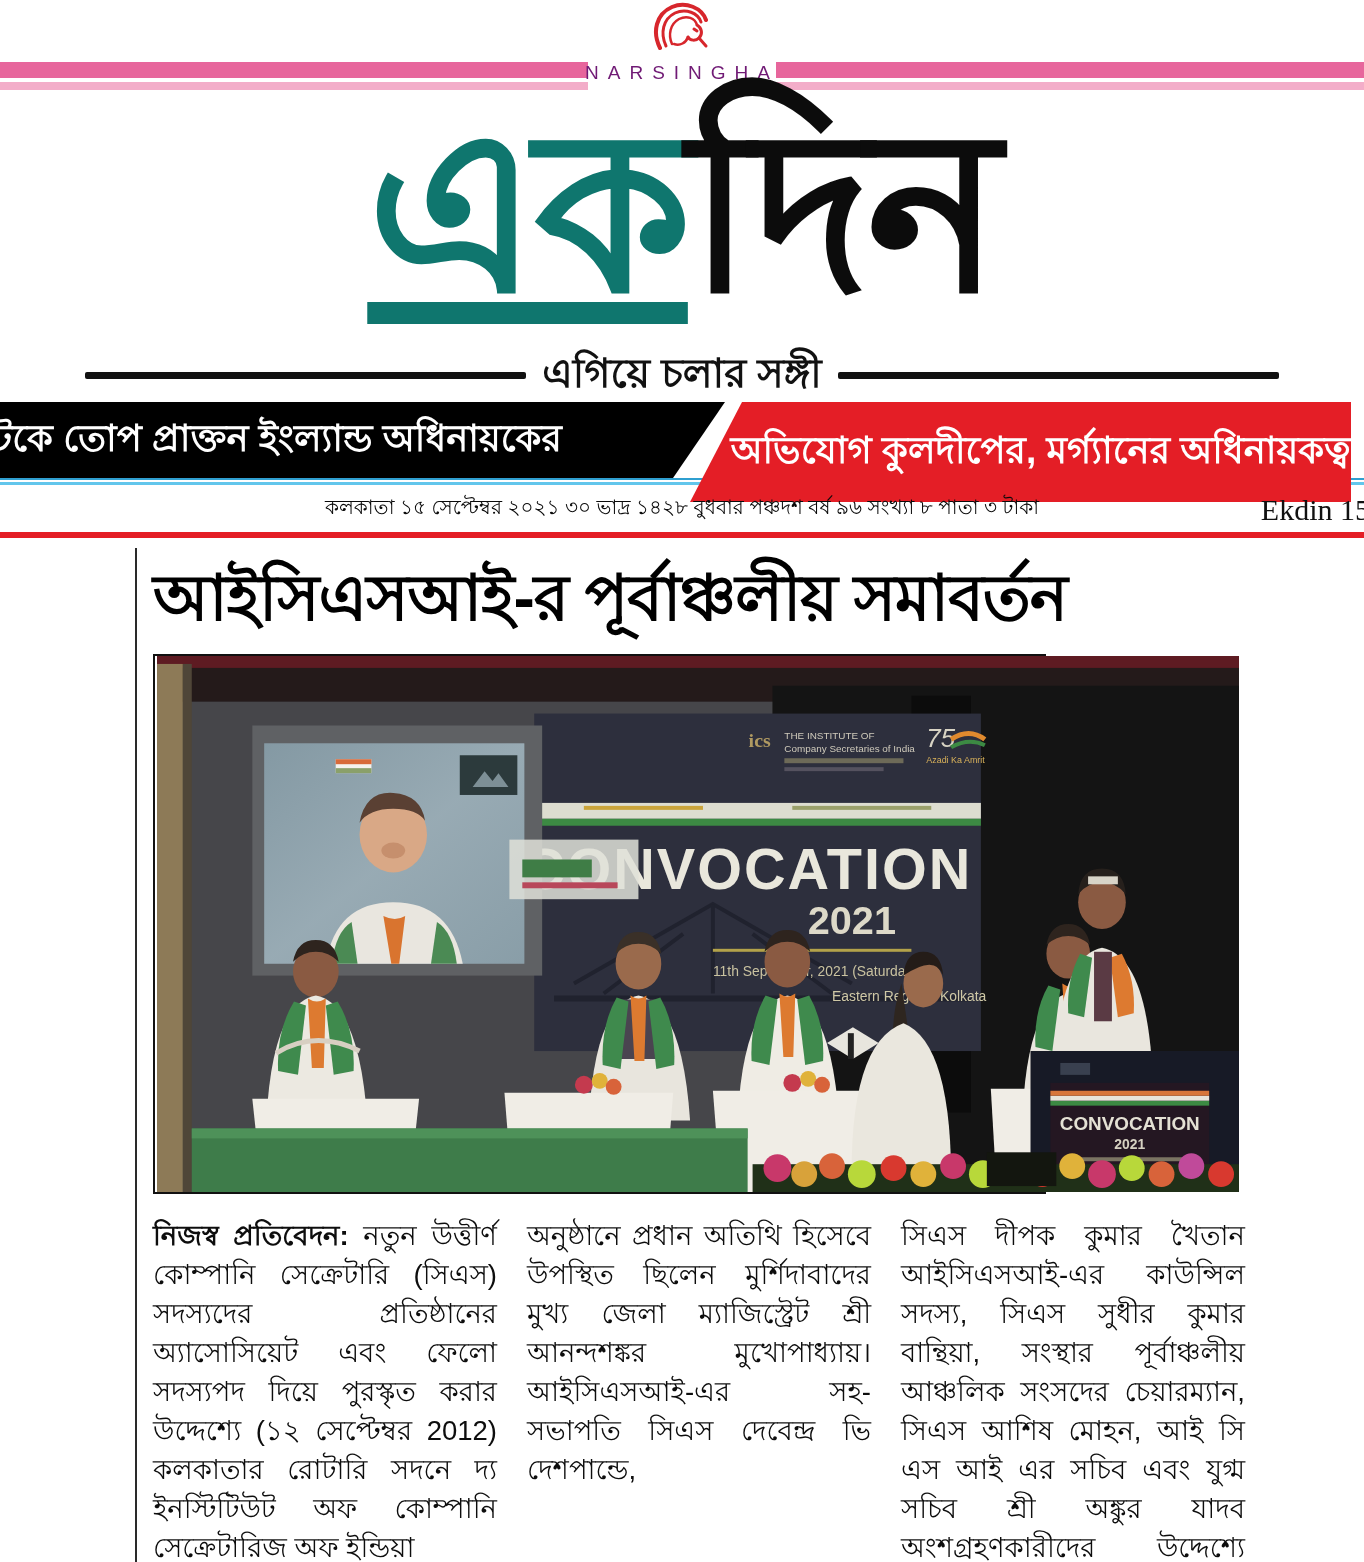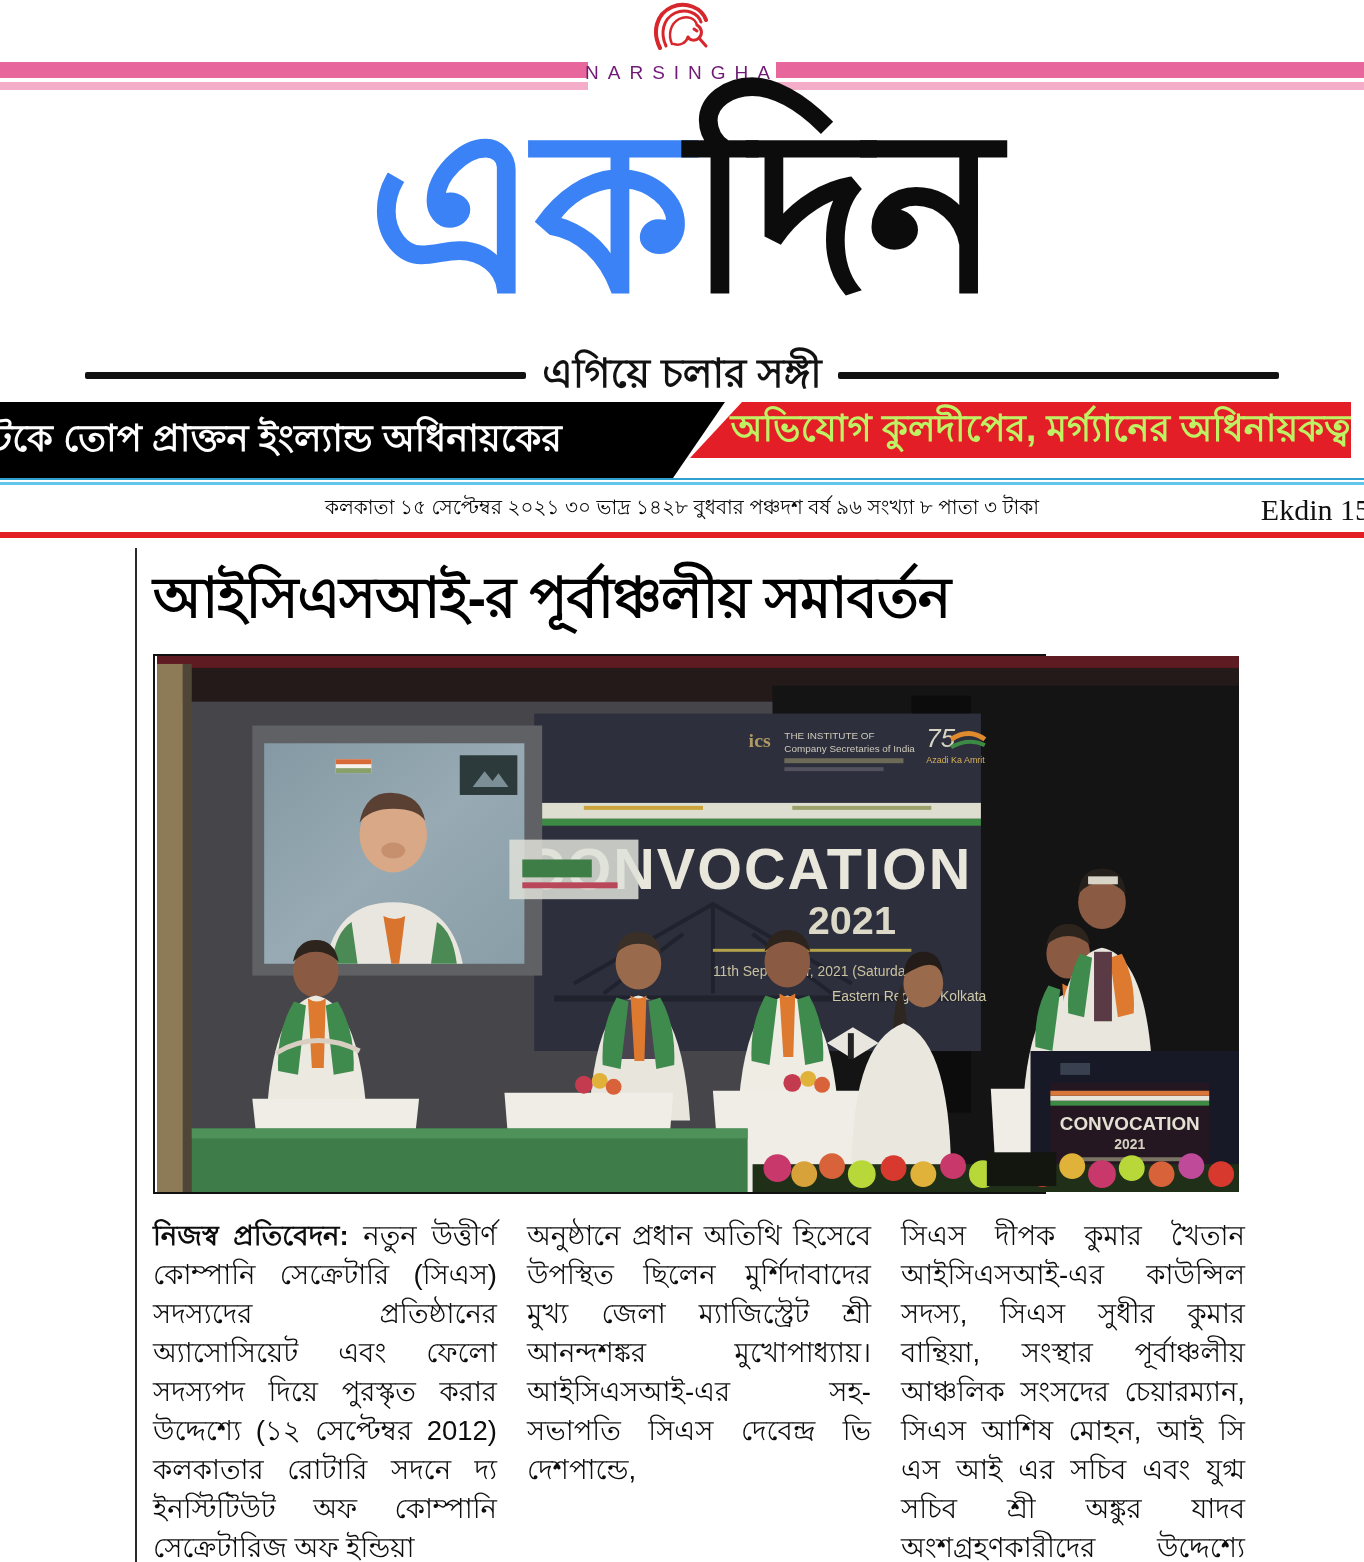--- a/index.html
+++ b/index.html
@@ -14,47 +14,47 @@
   .bar-dark{height:16px;background:#e7669c;}
   .bar-gap{height:4px;background:#fff;}
   .bar-light{height:8px;background:#f3adc9;}
   .logo-center{position:absolute;left:50%;top:2px;transform:translateX(-50%);text-align:center;width:200px;}
   .lion{display:block;margin:0 auto;}
   .brand-name{font-size:19px;letter-spacing:9px;color:#701a75;font-weight:500;margin-top:2px;white-space:nowrap;}
 
   
   .masthead{height:252px;text-align:center;position:relative;}
   .masthead-title{font-size:225px;line-height:236px;font-weight:bold;font-family:"Liberation Serif","DejaVu Serif",serif;letter-spacing:-4px;}
-  .mh-red{color:#3b82f6;}
+  .mh-red{color:#0f766e;text-decoration:underline;}
   .mh-black{color:#0c0c0c;}
 
   
   .tagline-row{height:54px;display:flex;align-items:center;justify-content:center;gap:16px;padding:0 85px;}
   .tag-rule{flex:1;height:7px;background:#111;border-radius:2px;}
   .tagline{font-size:40px;font-weight:bold;color:#111;white-space:nowrap;}
 
   
   .teasers{position:relative;height:76px;}
   .teaser-black{position:absolute;left:0;top:0;width:725px;height:76px;background:#000000;color:#fff;
     clip-path:polygon(0 0,100% 0,calc(100% - 52px) 100%,0 100%);display:flex;align-items:center;}
   .teaser-black span{font-size:37px;font-weight:bold;margin-left:-8px;white-space:nowrap;}
-  .teaser-red{position:absolute;left:690px;top:0;right:13px;height:56px;background:#e41e26;color:#bef264;
+  .teaser-red{position:absolute;left:690px;top:0;right:13px;height:100px;background:#e41e26;color:#ffffff;
     clip-path:polygon(52px 0,100% 0,100% 100%,0 100%);display:flex;align-items:center;justify-content:center;}
   .teaser-red span{font-size:37px;font-weight:bold;white-space:nowrap;padding-left:40px;}
   .blue-rule{height:7px;background:linear-gradient(#2f9fd0 0 2px,#ffffff 2px 4px,#62c6ec 4px 7px);}
 
   
   .dateline-row{position:relative;height:47px;display:flex;align-items:center;justify-content:center;}
   .dateline{font-size:20px;color:#0a0a0a;white-space:nowrap;}
   .edition-ref{position:absolute;right:-6px;top:8px;font-family:"Liberation Serif","DejaVu Serif",serif;font-size:30px;color:#111;white-space:nowrap;}
   .red-rule{height:6px;background:#e41e26;}
 
   
   .article{margin:10px 0 0 135px;border-left:2px solid #2a2a2a;padding:4px 0 0 16px;width:1095px;}
-  .headline{font-size:56px;line-height:92px;font-weight:bold;color:#000;letter-spacing:-1px;white-space:nowrap;}
+  .headline{font-size:64px;line-height:92px;font-weight:bold;color:#000;letter-spacing:-1px;white-space:nowrap;}
   .photo-wrap{margin-top:10px;width:893px;height:540px;border:2px solid #111;box-sizing:border-box;}
   .columns{margin-top:22px;width:1092px;display:grid;grid-template-columns:1fr 1fr 1fr;column-gap:30px;}
   .col p{margin:0;font-size:27.5px;line-height:39px;color:#0d0d0d;text-align:justify;}
   .col p + p{text-indent:46px;}
   .lead{font-weight:bold;}
 </style>
 </head>
 <body>
 
 <div class="page">

